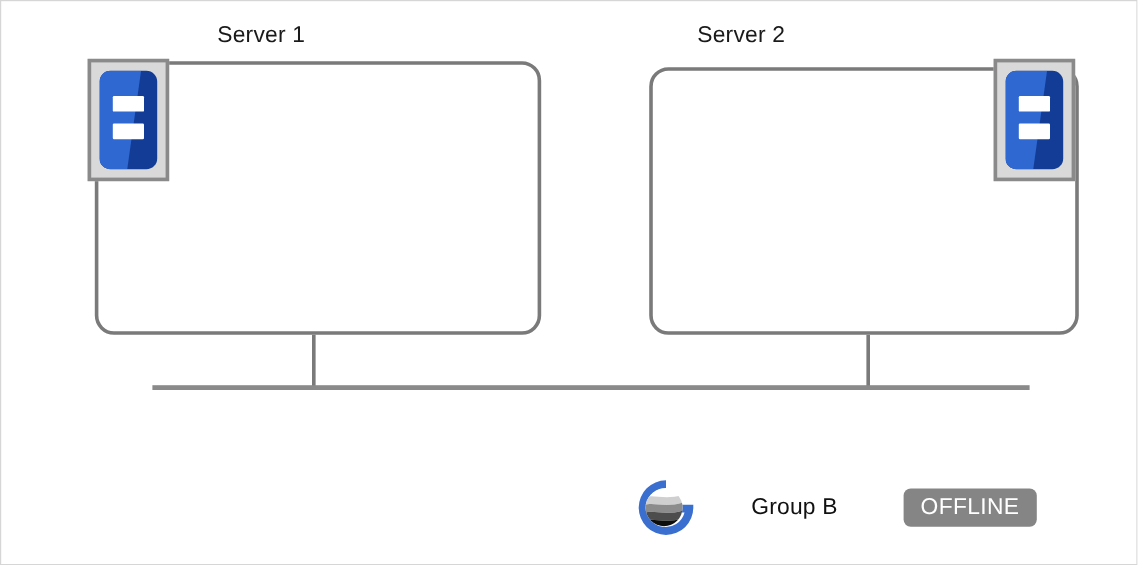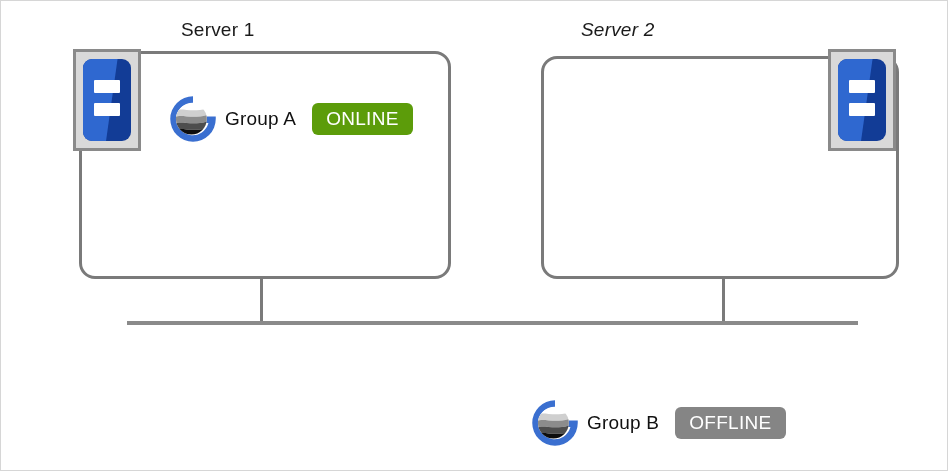--- a/index.html
+++ b/index.html
@@ -120,67 +120,46 @@
     background: #8a8a8a;
   }
 </style>
 </head>
 <body>
 
 <div id="canvas">
 
   <div class="server-title" style="left:180px; top:18px; width:230px;">Server 1</div>
 
-  <div class="server-title" style="left:580px; top:18px; width:230px;font-style:italic;">Server 2</div>
+  <div class="server-title" style="left:580px; top:18px; width:230px;">Server 2</div>
 
   <div class="server-box" style="left:78px; top:50px; width:372px; height:228px;"></div>
 
   <div class="server-plate" style="left:72px; top:48px;">
     <div class="server-unit">
       <div class="server-bar b1"></div>
       <div class="server-bar b2"></div>
     </div>
   </div>
 
-  <div class="group-row" style="left:166px; top:92px;">
-    <svg class="group-logo" viewBox="0 0 64 64">
-      <defs>
-        <clipPath id="globeClipA">
-            <circle cx="30" cy="32" r="19"></circle>
-          </clipPath>
-      </defs>
-
-      <path d="M32 4 A28 28 0 1 0 32 60 A28 28 0 0 0 60 32 L60 29 L38 29 L38 37 L51 37 A20 20 0 1 1 32 12 Z" fill="#3a6fd0"></path>
-
-      <circle cx="30" cy="32" r="19" fill="#ffffff"></circle>
-      <g clip-path="url(#globeClipA)">
-        <path d="M8 23 C16 16, 30 26, 52 18 L52 26 C30 34, 16 24, 8 31 Z" fill="#cfcfcf"></path>
-        <path d="M8 31 C16 24, 30 34, 52 26 L52 34 C30 42, 16 32, 8 39 Z" fill="#8c8c8c"></path>
-        <path d="M8 39 C16 32, 30 42, 52 34 L52 42 C30 50, 16 40, 8 47 Z" fill="#4d4d4d"></path>
-        <path d="M8 47 C16 40, 30 50, 52 42 L52 56 L8 56 Z" fill="#0d0d0d"></path>
-      </g>
-    </svg>
-    <span class="group-label">Group A</span>
-    <span class="status-badge status-online">ONLINE</span>
-  </div>
 
   <div class="server-box" style="left:540px; top:55px; width:358px; height:223px;"></div>
 
   <div class="server-plate" style="left:827px; top:48px;">
     <div class="server-unit">
       <div class="server-bar b1"></div>
       <div class="server-bar b2"></div>
     </div>
   </div>
 
   <div class="wire-v" style="left:259px; top:278px; height:44px;"></div>
   <div class="wire-v" style="left:721px; top:278px; height:44px;"></div>
   <div class="wire-h" style="left:126px; top:320px; width:731px;"></div>
 
-  <div class="group-row" style="left:528px; top:396px;">
+  <div class="group-row" style="left:528px; top:396px;gap:39px;">
     <svg class="group-logo" viewBox="0 0 64 64">
       <defs>
         <clipPath id="globeClipB">
             <circle cx="30" cy="32" r="19"></circle>
           </clipPath>
       </defs>
       <path d="M32 4 A28 28 0 1 0 32 60 A28 28 0 0 0 60 32 L60 29 L38 29 L38 37 L51 37 A20 20 0 1 1 32 12 Z" fill="#3a6fd0"></path>
       <circle cx="30" cy="32" r="19" fill="#ffffff"></circle>
       <g clip-path="url(#globeClipB)">
         <path d="M8 23 C16 16, 30 26, 52 18 L52 26 C30 34, 16 24, 8 31 Z" fill="#cfcfcf"></path>

